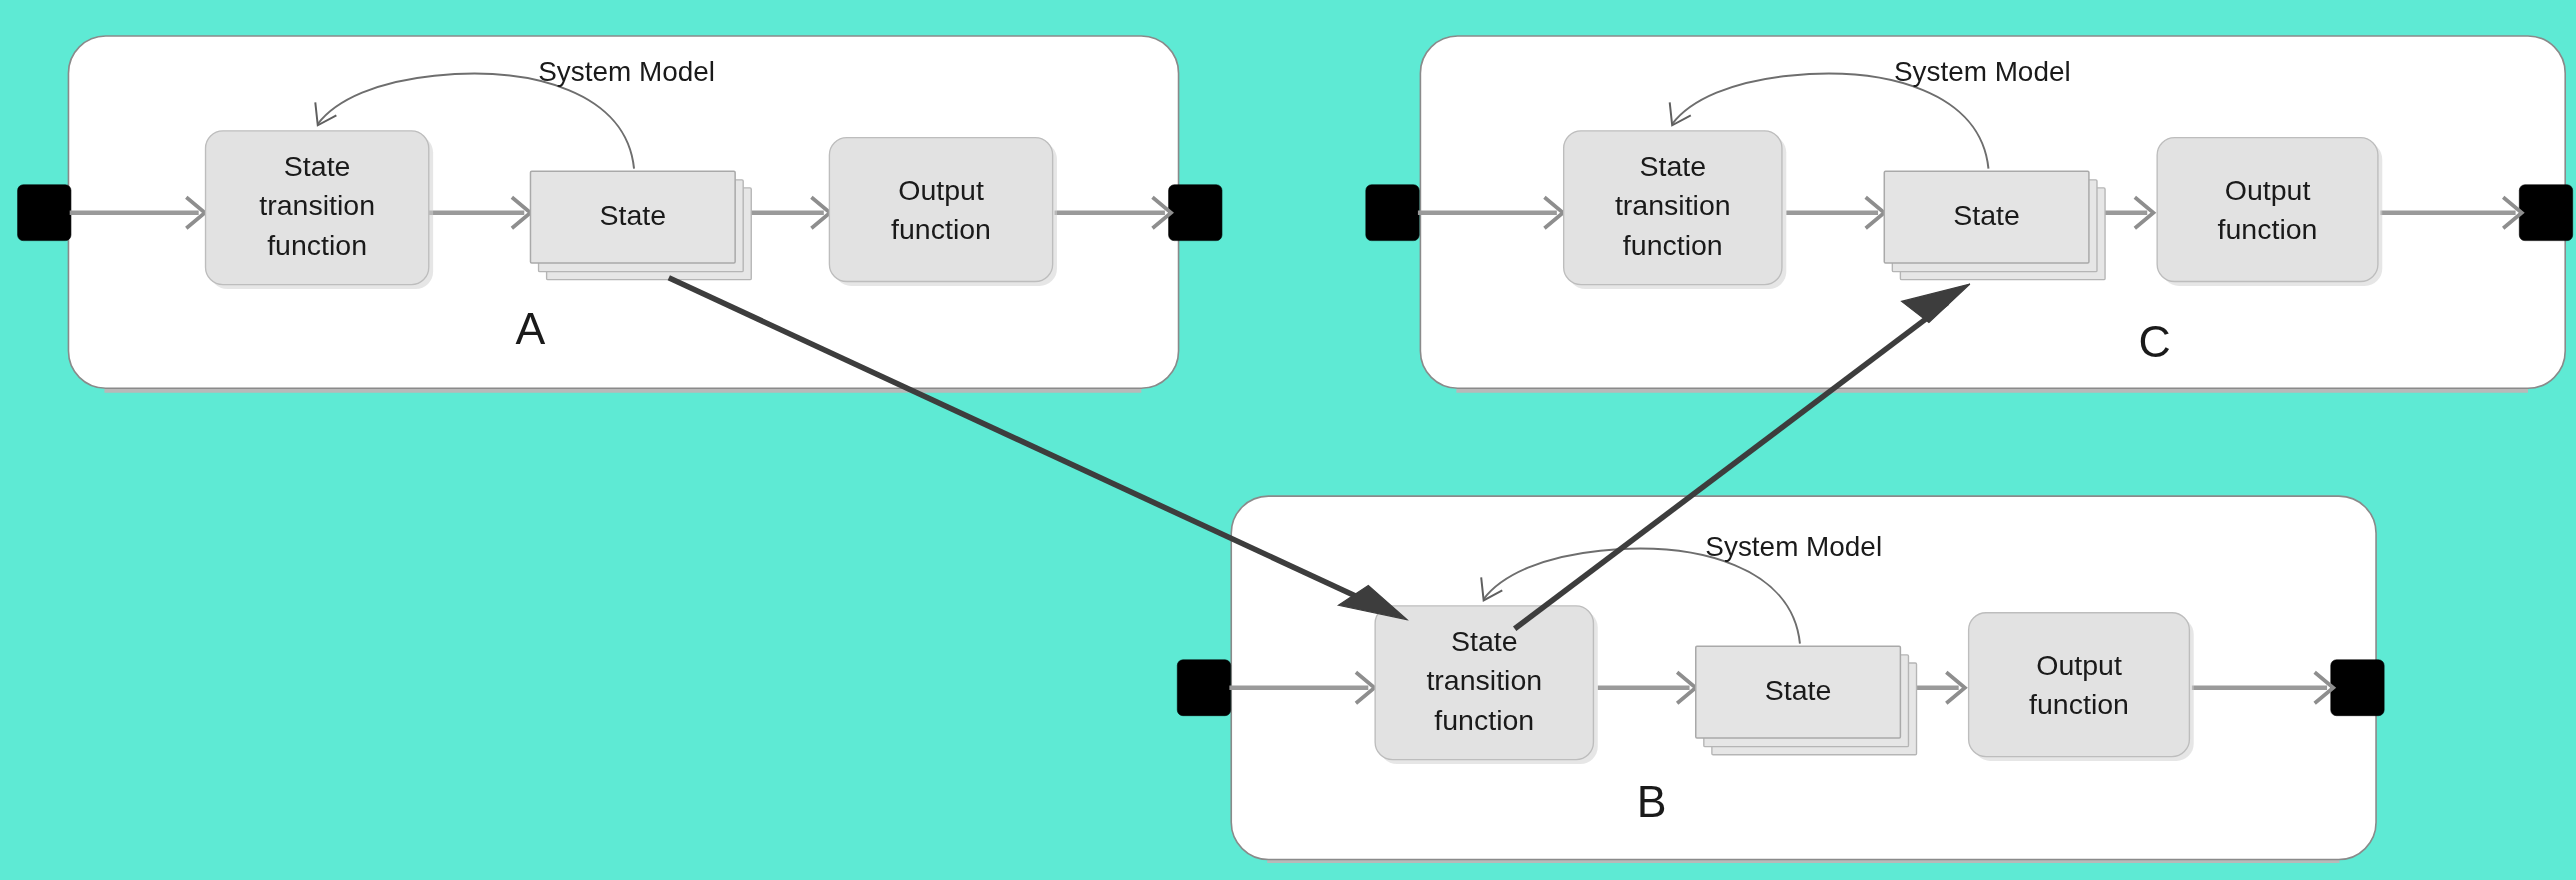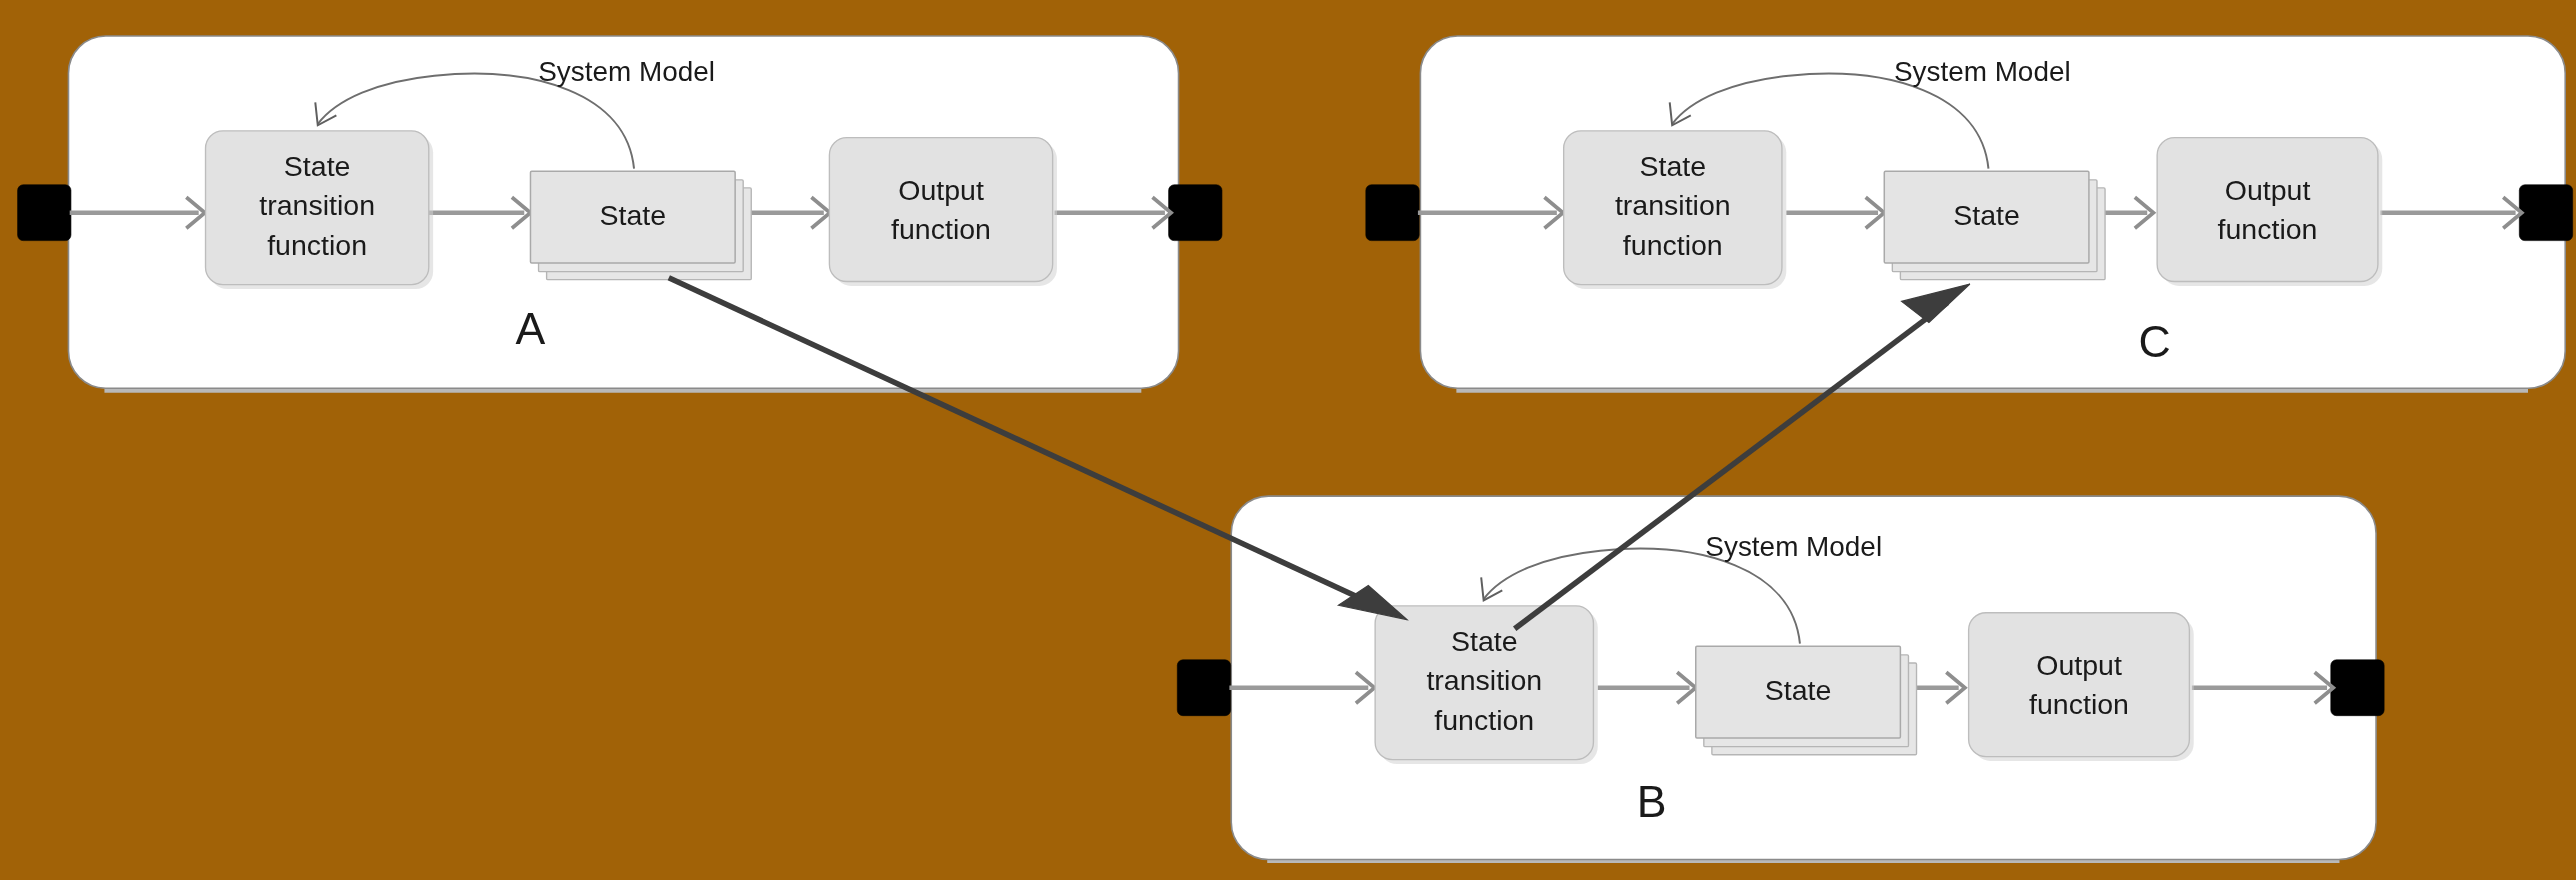--- a/index.html
+++ b/index.html
@@ -4,21 +4,21 @@
 <style>
   html, body {
     margin: 0;
     padding: 0;
     background: #ffffff;
   }
   #stage {
     position: relative;
     width: 2576px;
     height: 880px;
-    background: #a16207;
+    background: #5eead4;
     font-family: "Liberation Sans", sans-serif;
     overflow: hidden;
   }
   svg.layer {
     position: absolute;
     top: 0;
     left: 0;
     width: 2576px;
     height: 880px;
   }

